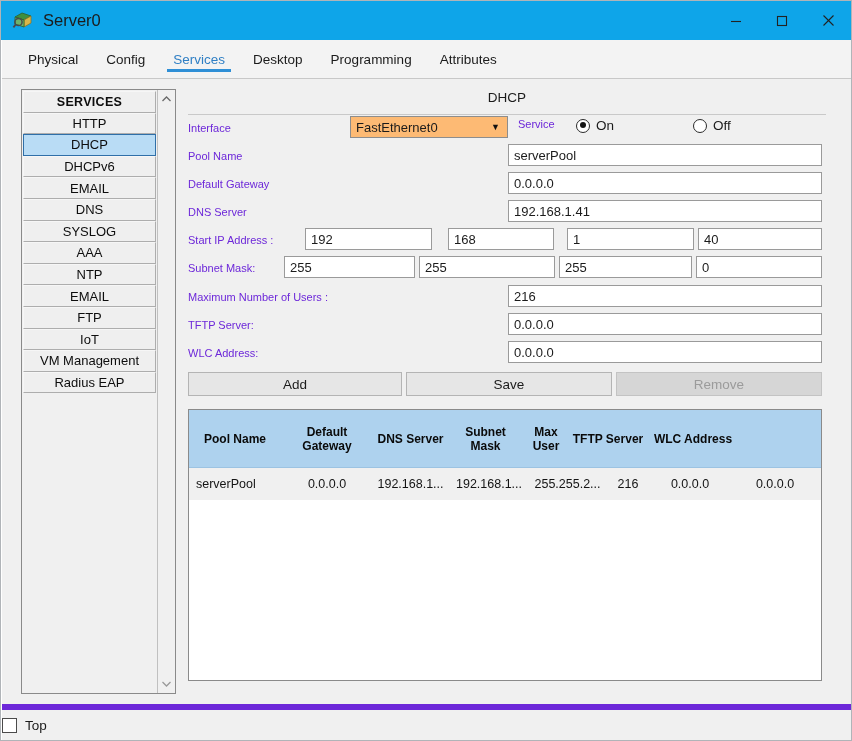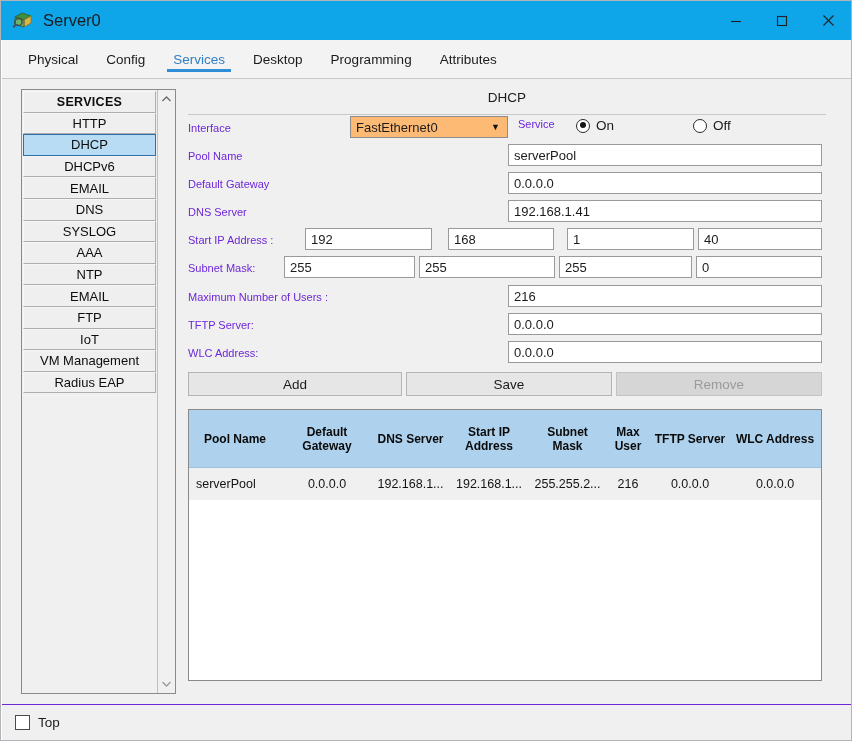--- a/index.html
+++ b/index.html
@@ -234,23 +234,22 @@
     padding: 0 2px; white-space: nowrap; overflow: hidden;
   }
   .td.first { justify-content: flex-start; padding-left: 7px; }
   .tbody-fill { background: #ffffff; height: 180px; }
 
   
   .footer {
     position: absolute; left: 1px; top: 703px;
     width: 849px; height: 36px;
     background: #f0f0f0;
-    border-top: 1px solid #6d28d9;
-    display: flex; align-items: center;
-    padding-left: 13px;
+    border-top: 6px solid #6d28d9;
+    display: flex; align-items: center;
   }
   .chk {
     width: 15px; height: 15px;
     border: 1.5px solid #4a4a4a; background: #fff;
     margin-right: 8px;
   }
   .footer-lbl { font-size: 13.5px; color: #1b1b1b; }
 </style>
 </head>
 <body>
@@ -476,21 +475,20 @@
       </div>
       <div class="btn disabled" style="left:428px; top:283px; width:206px;">
         <span>Remove</span>
       </div>
 
       <div class="table-wrap">
         <div class="thead">
           <div class="th" style="width:92px;">Pool Name</div>
           <div class="th" style="width:92px;">Default Gateway</div>
           <div class="th" style="width:75px;">DNS Server</div>
-          <div class="th" style="width:82px;">Start IP Address</div>
           <div class="th" style="width:75px;">Subnet Mask</div>
           <div class="th" style="width:46px;">Max User</div>
           <div class="th" style="width:78px;">TFTP Server</div>
           <div class="th" style="width:92px;">WLC Address</div>
         </div>
         <div class="trow">
           <div class="td first" style="width:92px;">serverPool</div>
           <div class="td" style="width:92px;">0.0.0.0</div>
           <div class="td" style="width:75px;">192.168.1...</div>
           <div class="td" style="width:82px;">192.168.1...</div>

